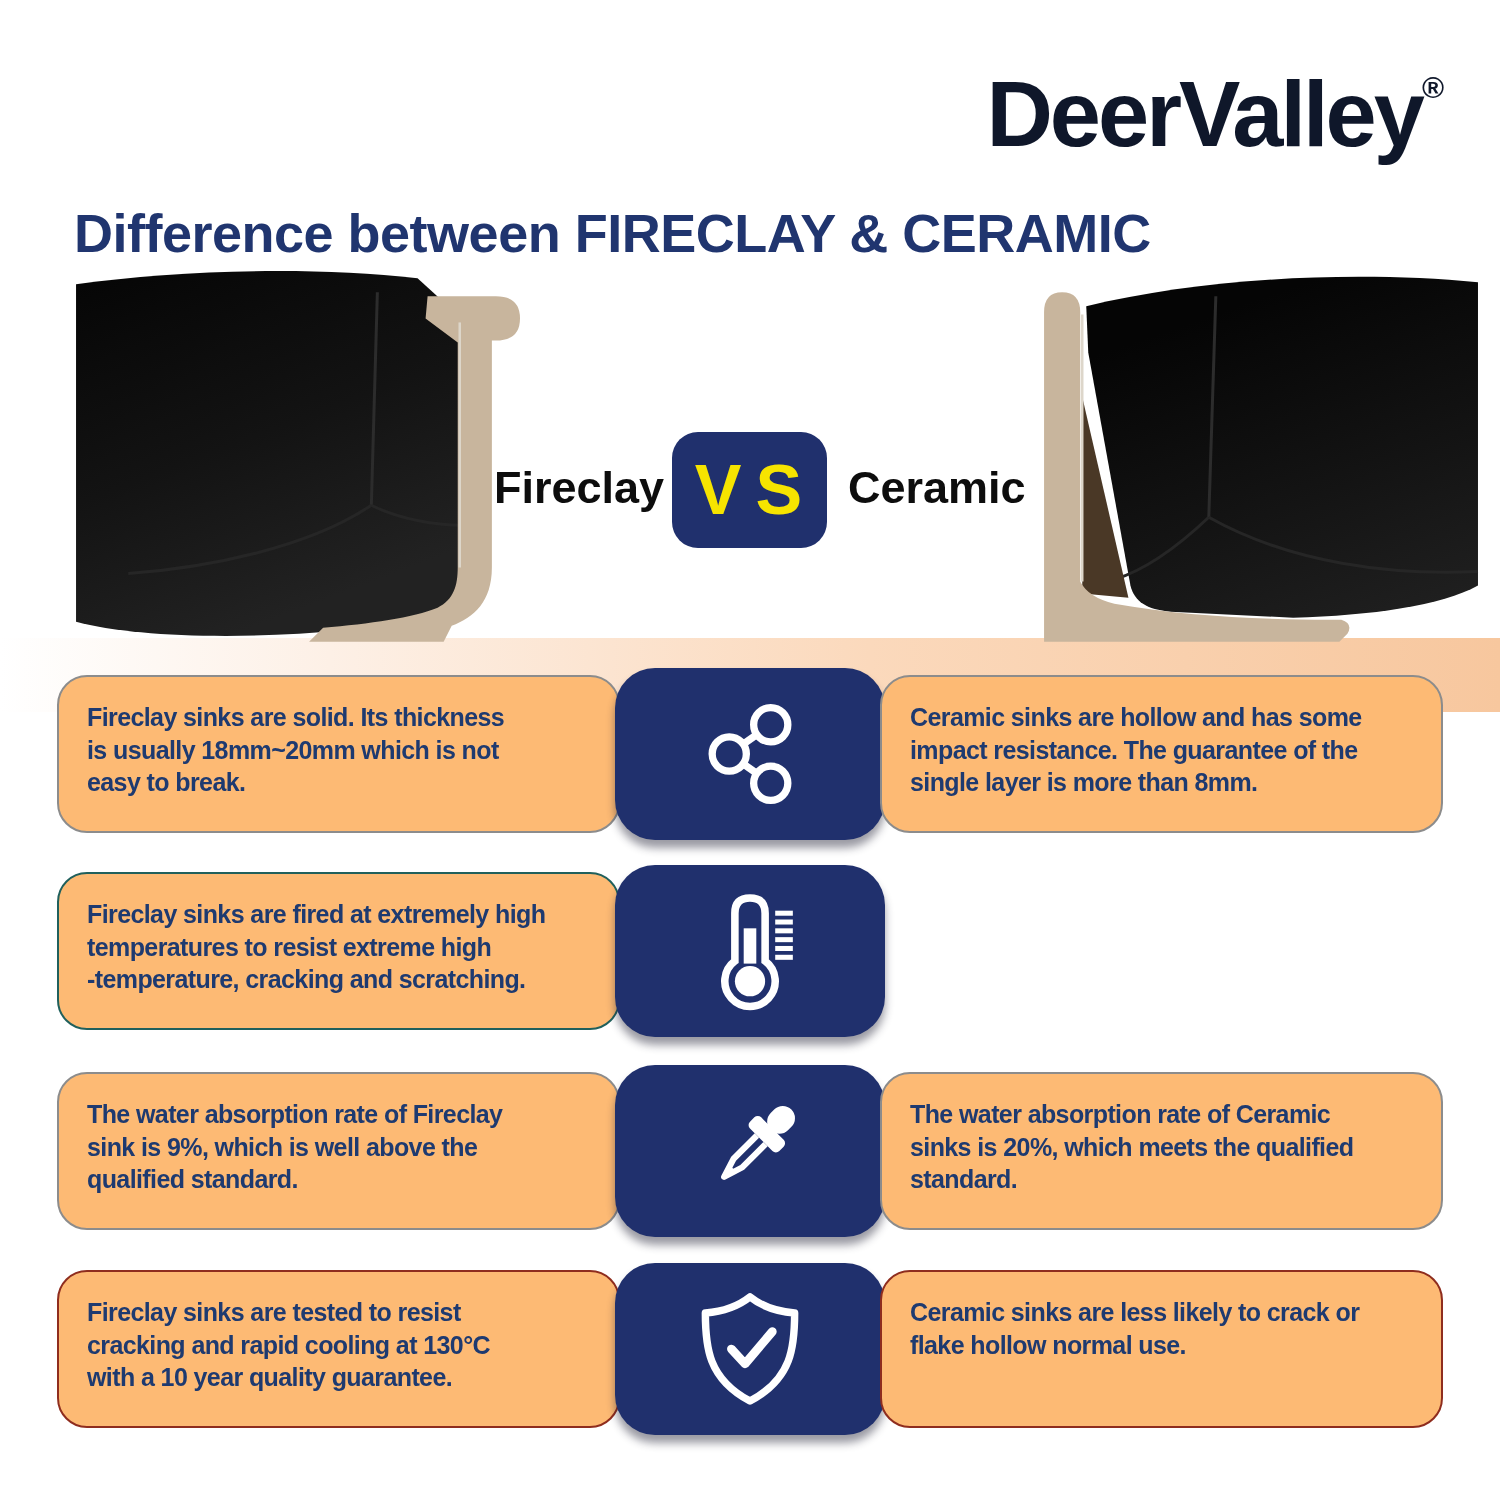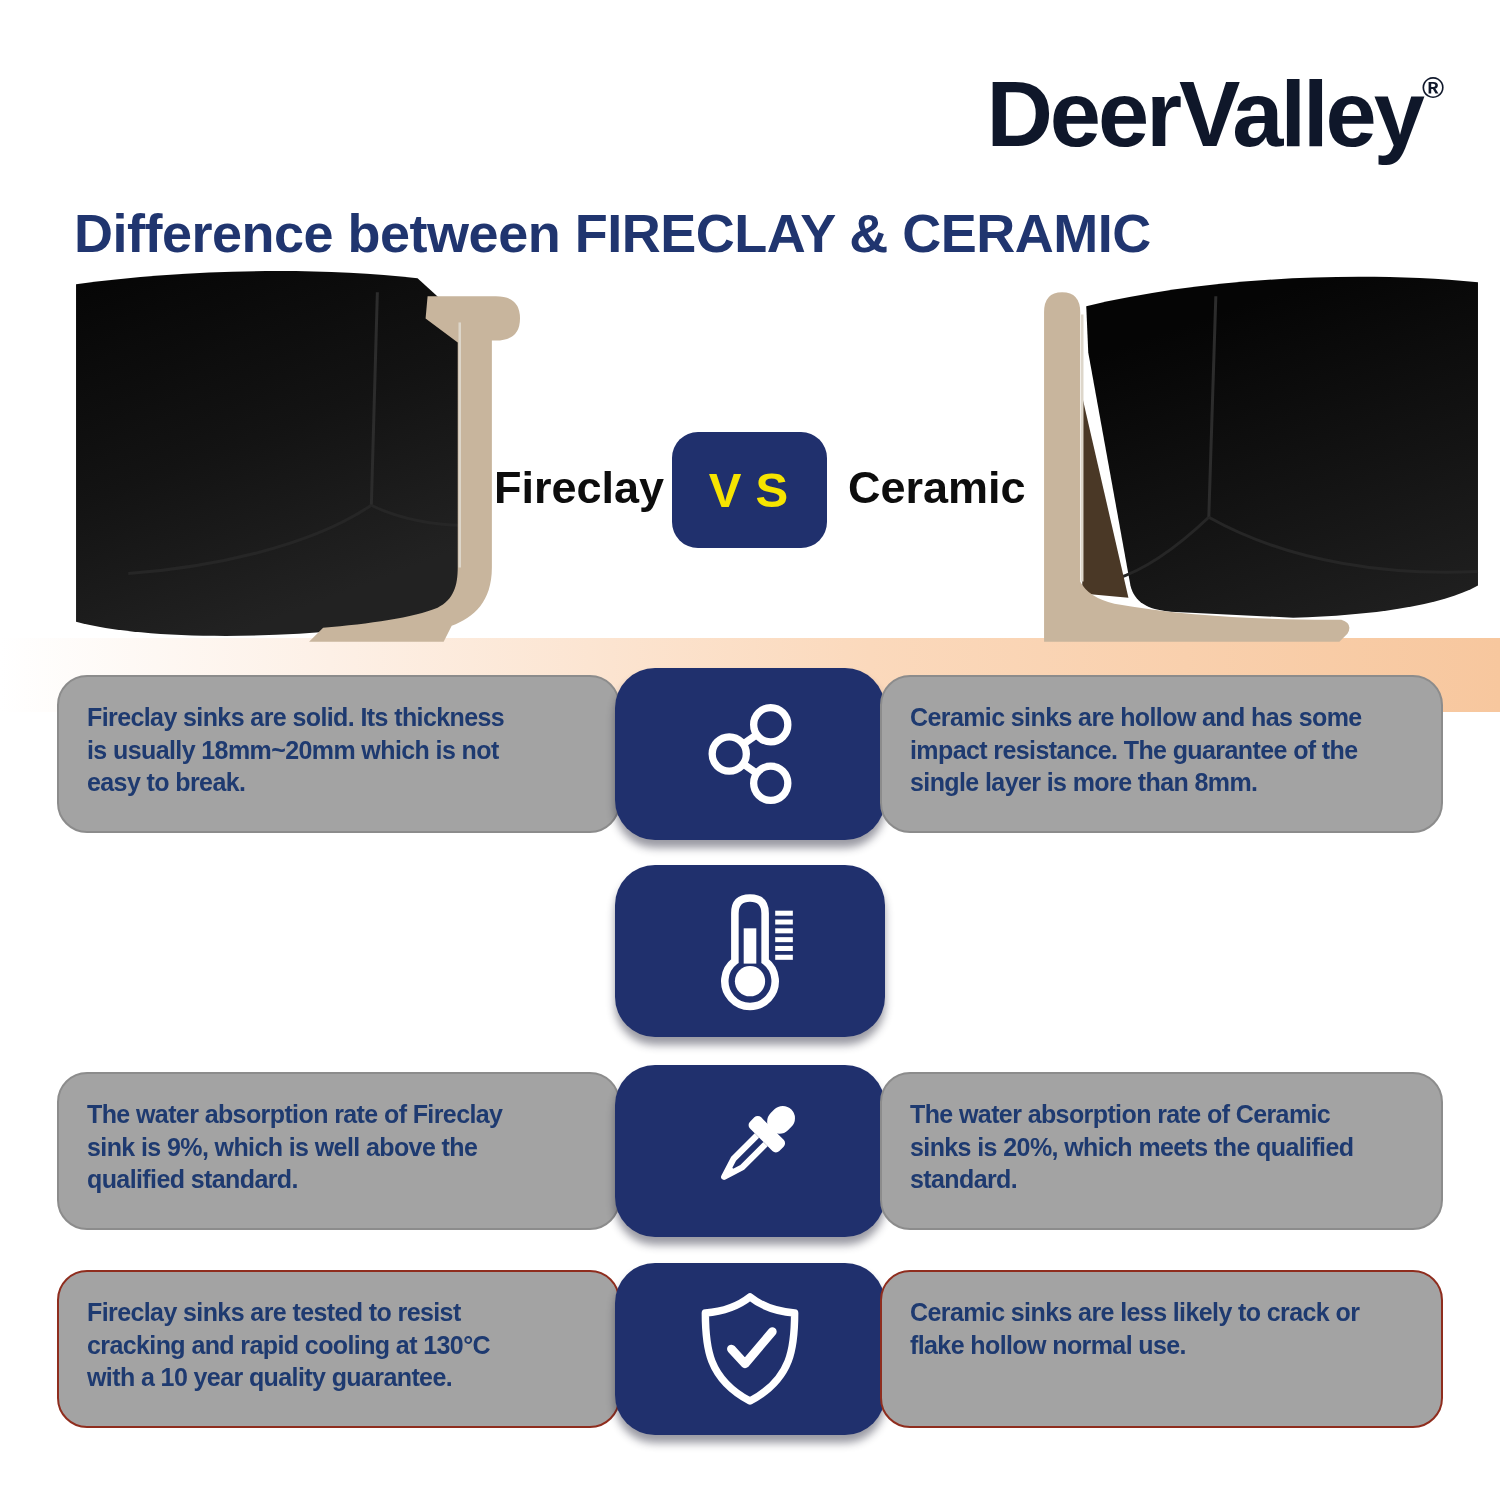--- a/index.html
+++ b/index.html
@@ -31,25 +31,25 @@
   .sink.rightpos{left:1030px;}
   
   .vs-label{position:absolute;top:462px;font-size:45px;font-weight:bold;color:#0d0d0d;white-space:nowrap;}
   .vs-label.fc{left:494px;}
   .vs-label.cm{left:848px;}
   .vs-tile{
     position:absolute;left:672px;top:432px;width:155px;height:116px;
     background:#20306d;border-radius:26px;
     display:flex;align-items:center;justify-content:center;
   }
-  .vs-text{color:#f6e400;font-size:49px;font-weight:bold;letter-spacing:14px;padding-left:12px;line-height:1;}
+  .vs-text{color:#f6e400;font-size:70px;font-weight:bold;letter-spacing:14px;padding-left:12px;line-height:1;}
   
   .row{position:absolute;left:0;width:1500px;height:158px;}
   .cbox{
-    position:absolute;top:0;width:563px;height:158px;background:#a3a3a3;
+    position:absolute;top:0;width:563px;height:158px;background:#fdba74;
     border:2px solid #8c8c8c;border-radius:30px;box-sizing:border-box;
   }
   .cbox.left{left:57px;}
   .cbox.right{left:880px;}
   .row.teal .cbox{border-color:#20605c;}
   .row.red  .cbox{border-color:#8f2d1e;}
   .cbox p{
     margin:0;padding:24px 14px 0 28px;
     font-size:25px;line-height:1.3;font-weight:bold;color:#1e3a70;
     letter-spacing:-0.6px;white-space:pre-line;
@@ -127,20 +127,25 @@
     </svg>
   </div>
   <div class="cbox right">
     <p>Ceramic sinks are hollow and has some
 impact resistance. The guarantee of the
 single layer is more than 8mm.</p>
   </div>
 </div>
 
 <div class="row teal" style="top:872px">
+  <div class="cbox left">
+    <p>Fireclay sinks are fired at extremely high
+temperatures to resist extreme high
+-temperature, cracking and scratching.</p>
+  </div>
   <div class="tile">
     <svg viewBox="0 0 100 100" width="126" height="126">
       <path d="M38 58 L38 20 Q38 8 50 8 Q62 8 62 20 L62 58 A20 20 0 1 1 38 58 Z" stroke="#ffffff" stroke-width="6" fill="none"></path>
       <rect x="45" y="32" width="10" height="28" fill="#ffffff"></rect>
       <circle cx="50" cy="74" r="12" fill="#ffffff"></circle>
       <g stroke="#ffffff" stroke-width="4">
         <path d="M70 20 L84 20"></path>
           <path d="M70 27 L84 27"></path>
           <path d="M70 34 L84 34"></path>
         <path d="M70 41 L84 41"></path>

